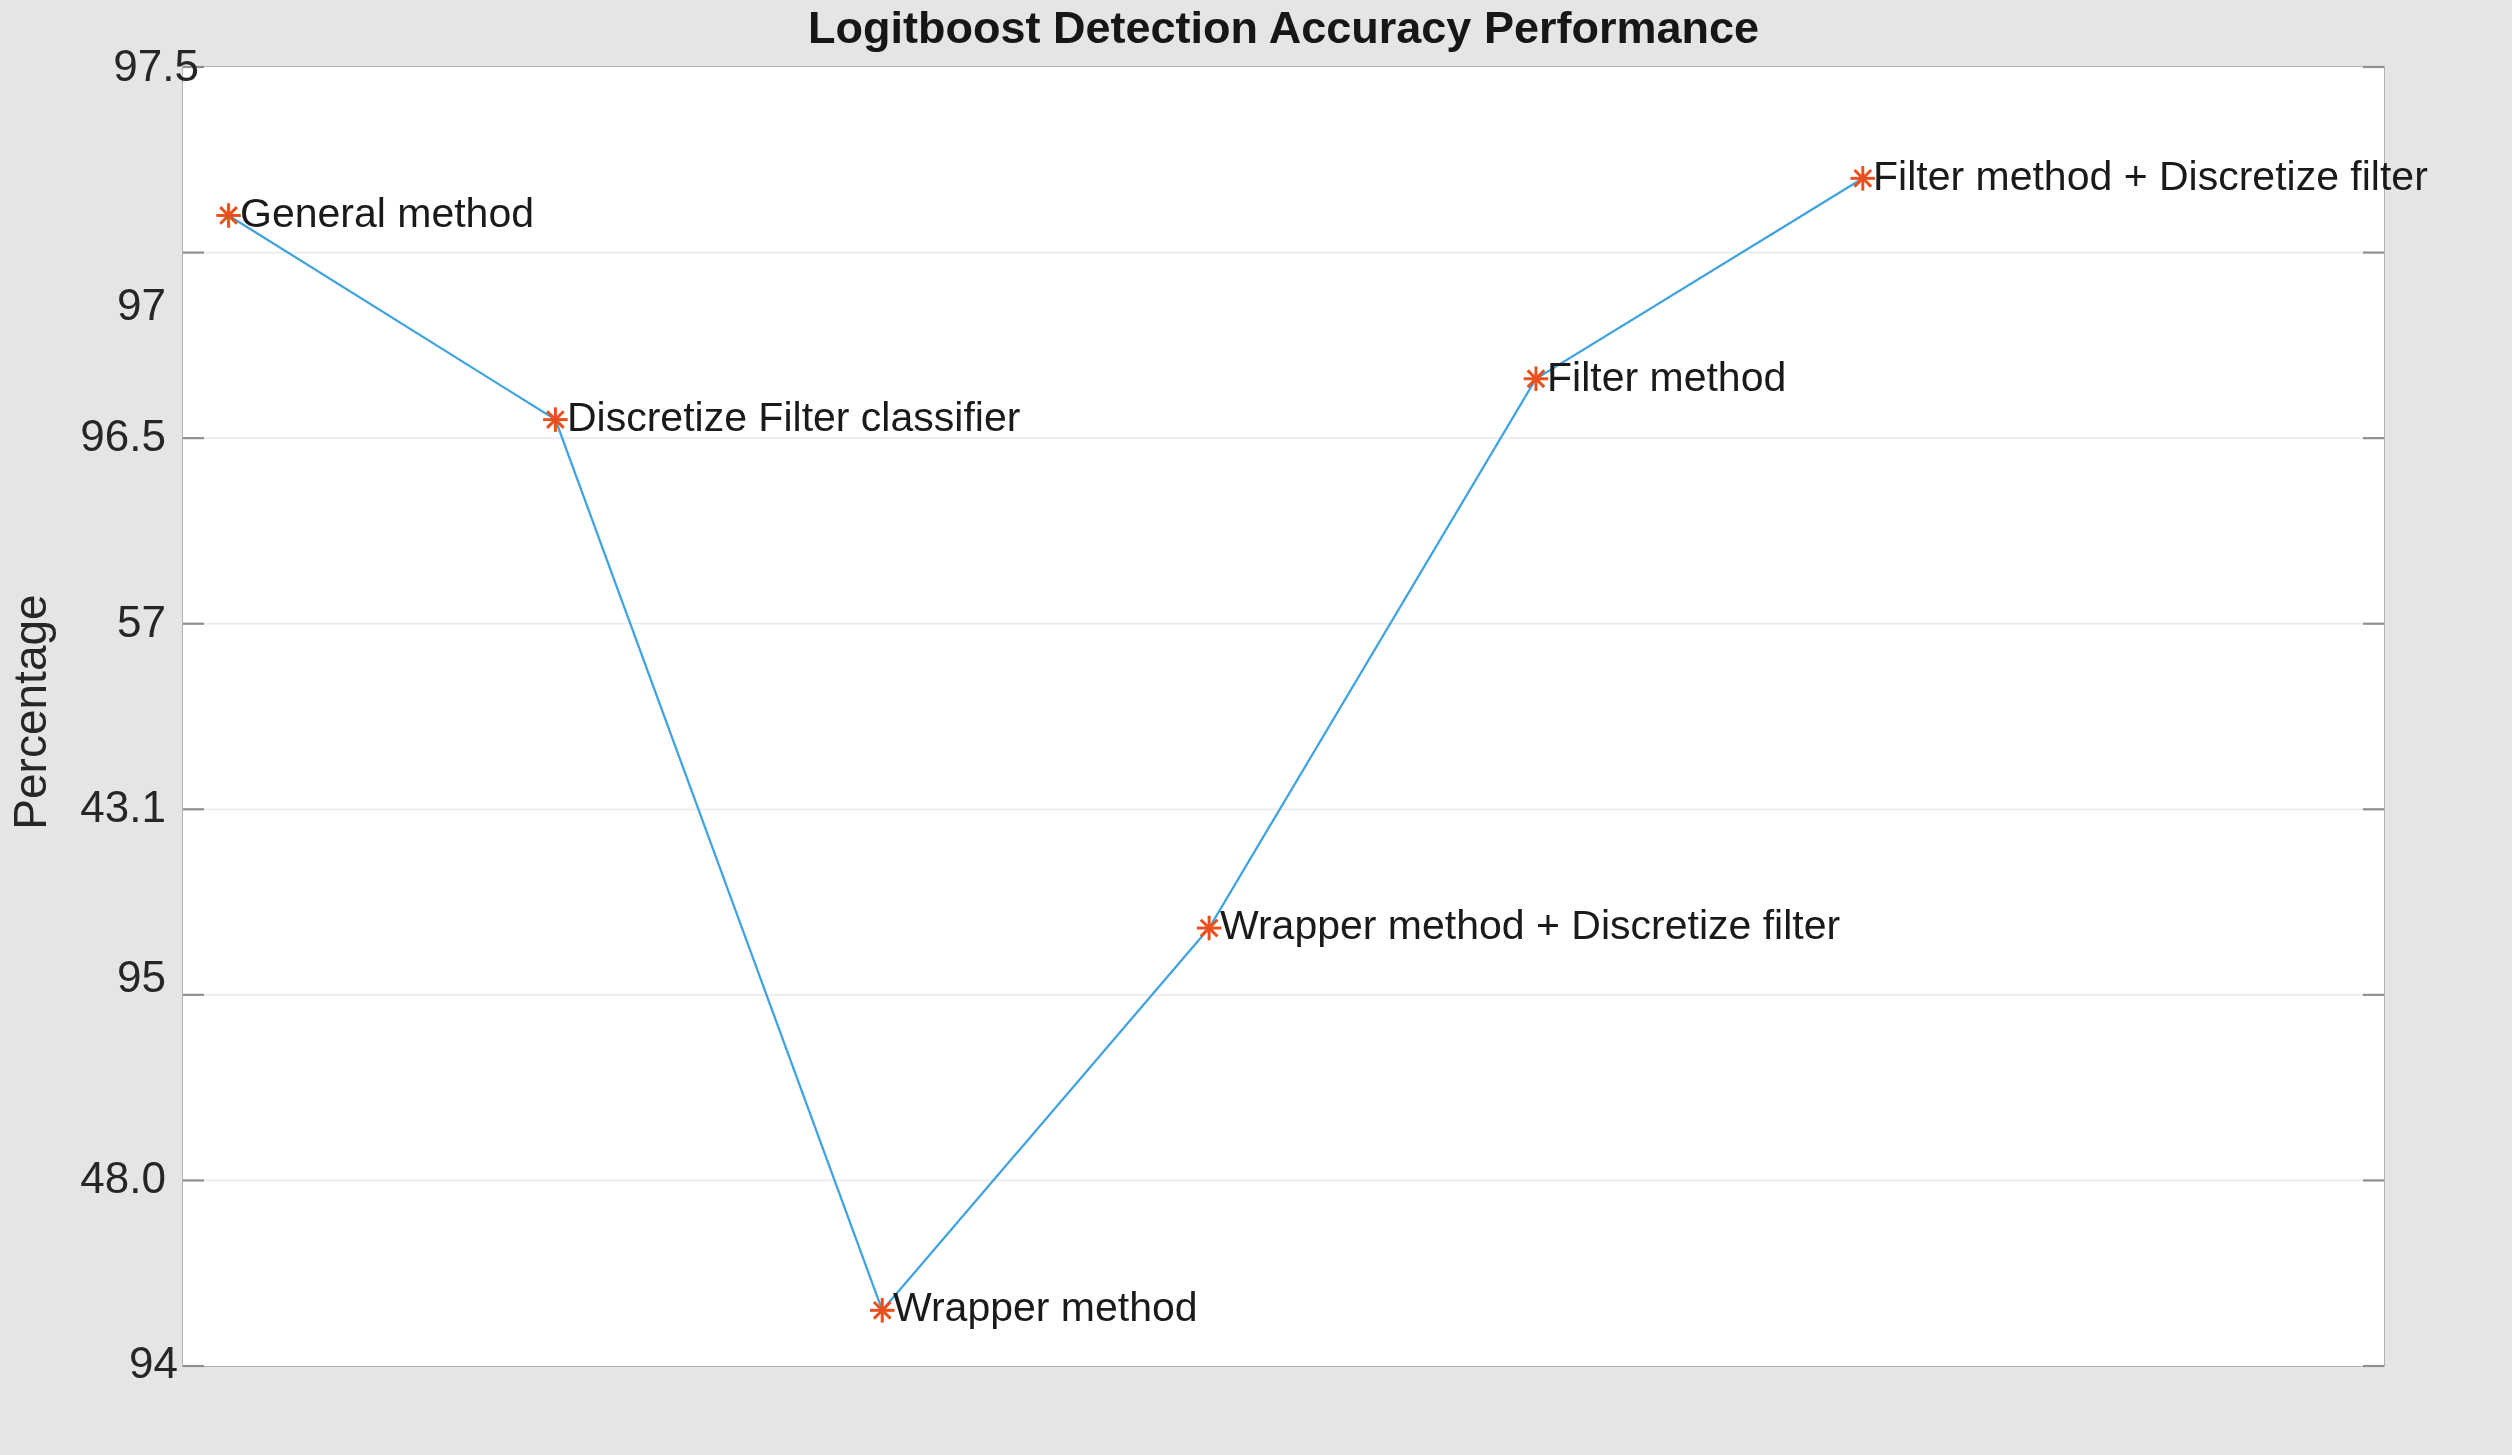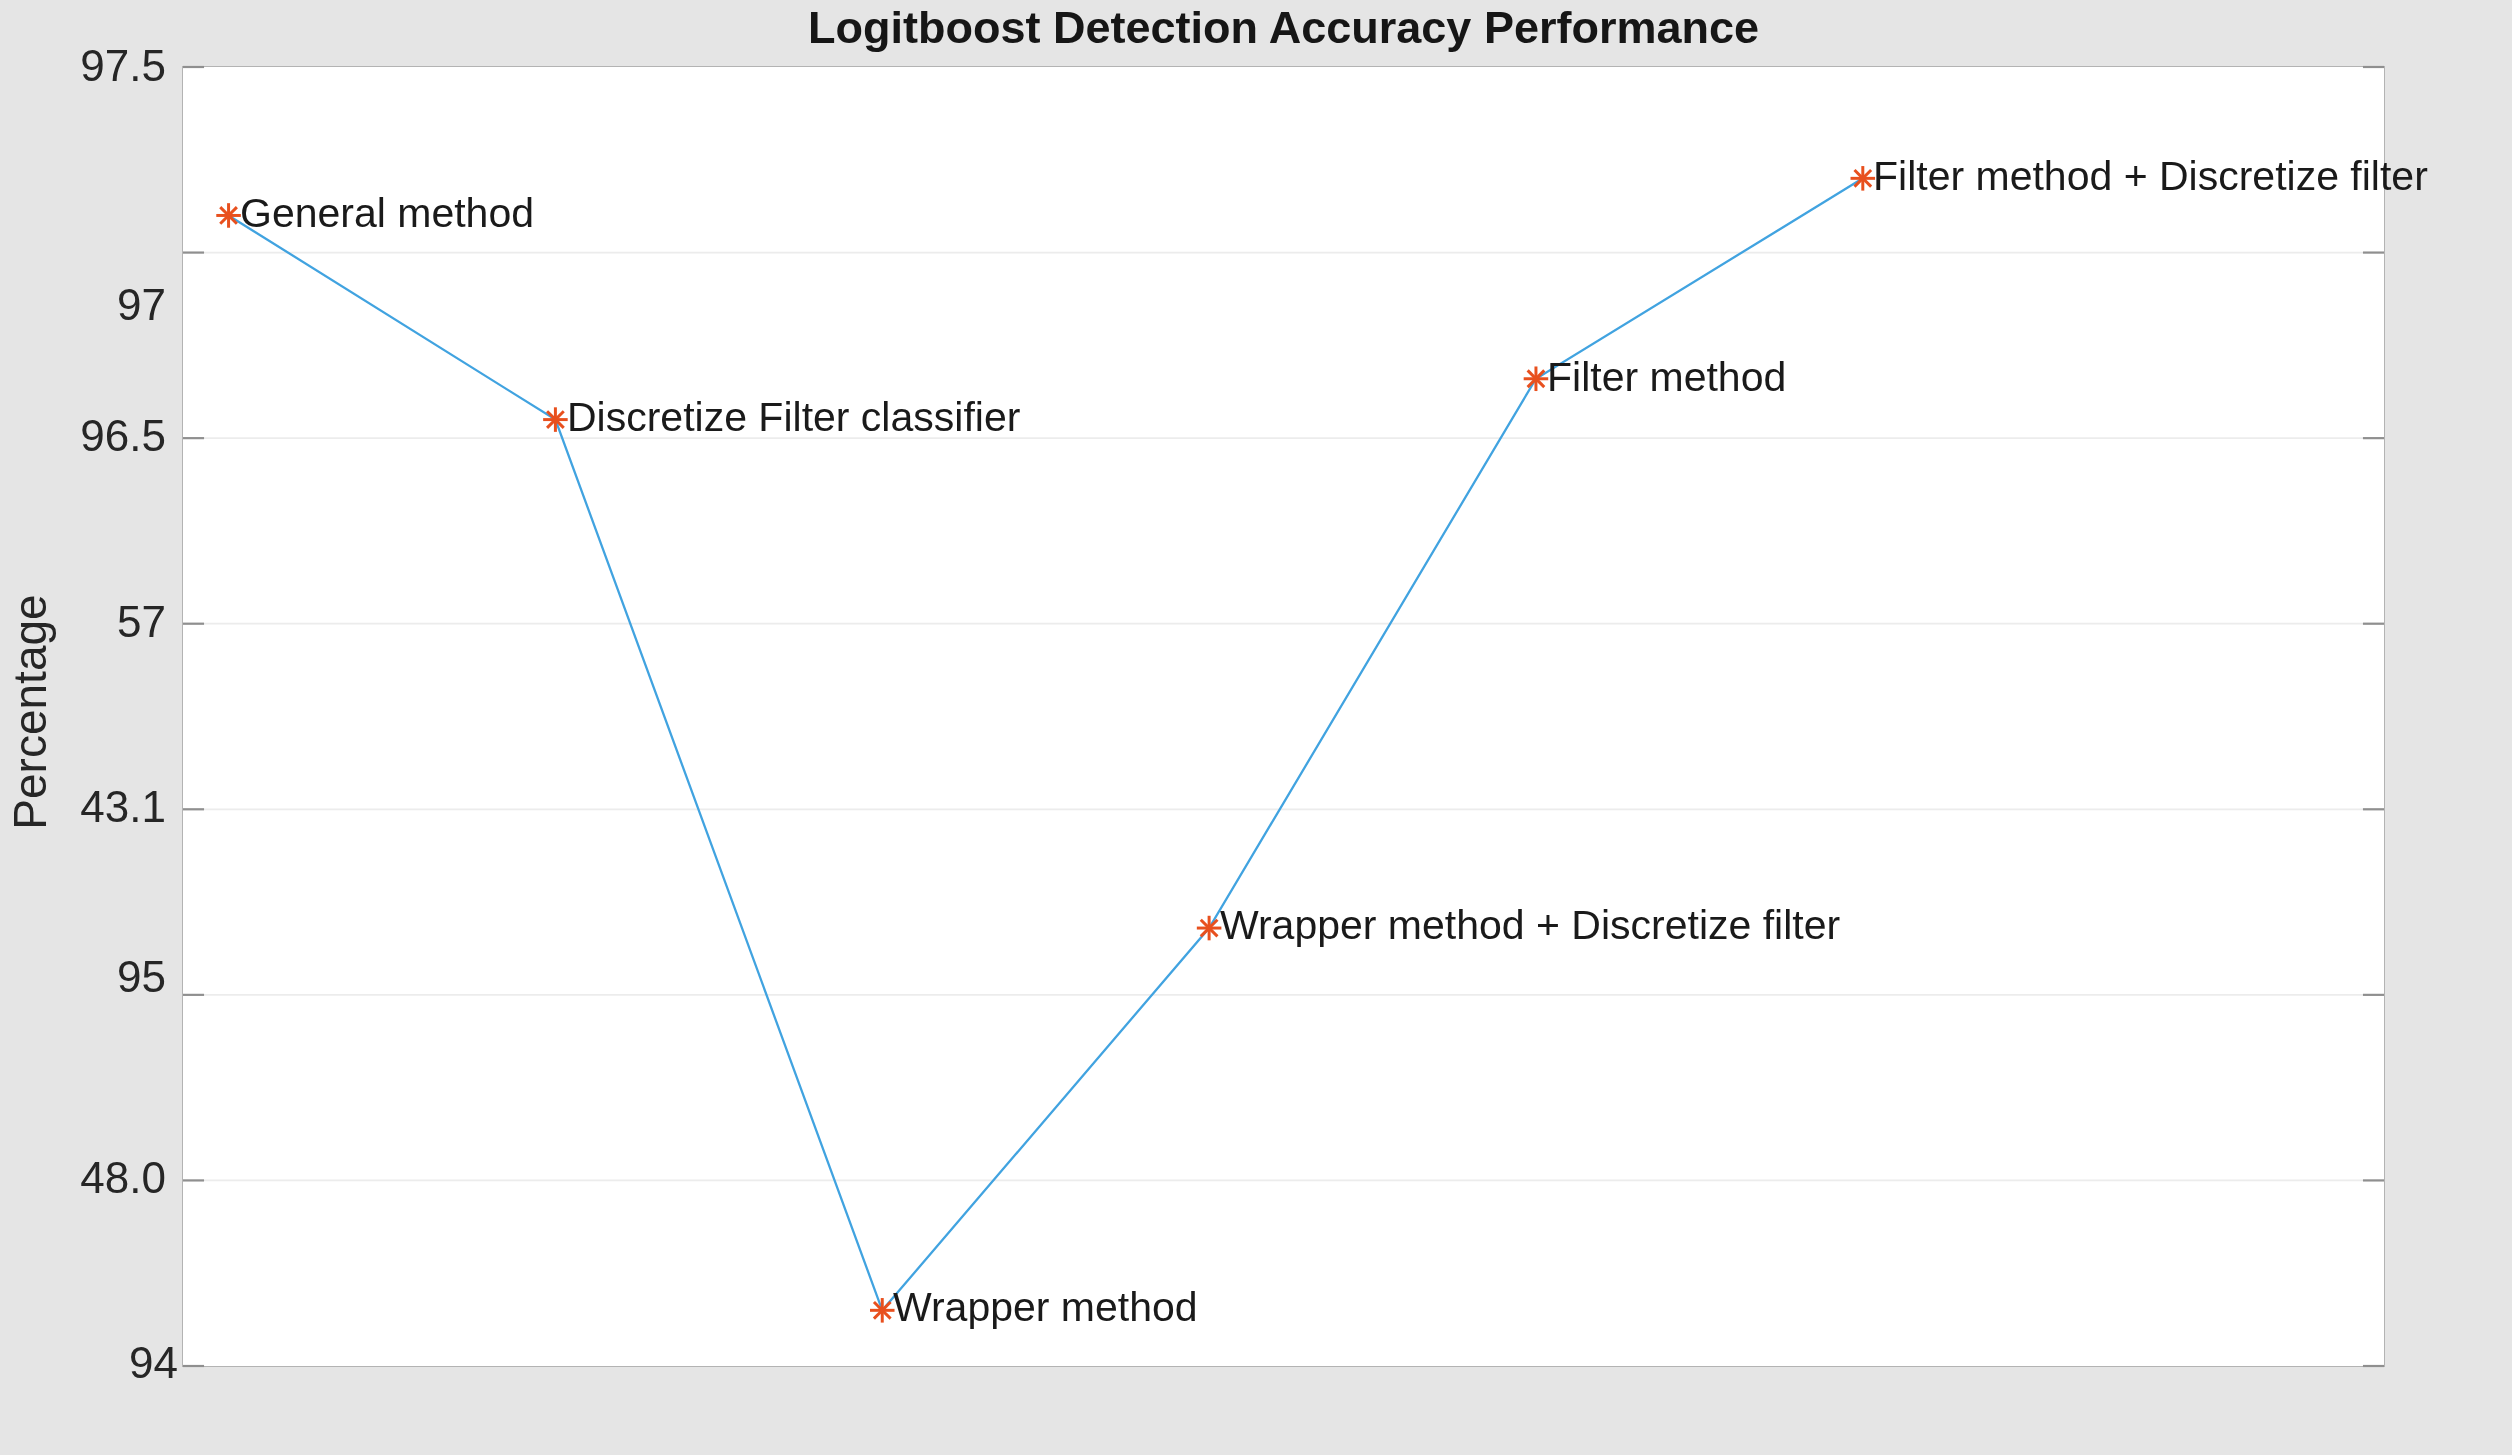--- a/index.html
+++ b/index.html
@@ -153,21 +153,21 @@
       </svg>
   </div>
 
 <div class="y-tick-label" style="top: 1336px; padding-left: 12px;">94</div>
     <div class="y-tick-label" style="top: 1151px;">48.0</div>
     <div class="y-tick-label" style="top: 950px;">95</div>
     <div class="y-tick-label" style="top: 780px;">43.1</div>
     <div class="y-tick-label" style="top: 595px;">57</div>
     <div class="y-tick-label" style="top: 409px;">96.5</div>
     <div class="y-tick-label" style="top: 240px; margin-top: 38px;">97</div>
-    <div class="y-tick-label" style="top: 39px;">97.5</div>
+    <div class="y-tick-label" style="top: 39px; padding-left: 33px;">97.5</div>
     <div class="point-label" style="left: 240px; top: 190px;">General method</div>
     <div class="point-label" style="left: 567px; top: 394px;">Discretize Filter classifier</div>
     <div class="point-label" style="left: 893px; top: 1284px;">Wrapper method</div>
     <div class="point-label" style="left: 1220px; top: 902px;">Wrapper method + Discretize filter</div>
     <div class="point-label" style="left: 1547px; top: 354px;">Filter method</div>
     <div class="point-label" style="left: 1873px; top: 153px; text-align: center;">Filter method + Discretize filter</div>
   </div>
 
 
 </body></html>

